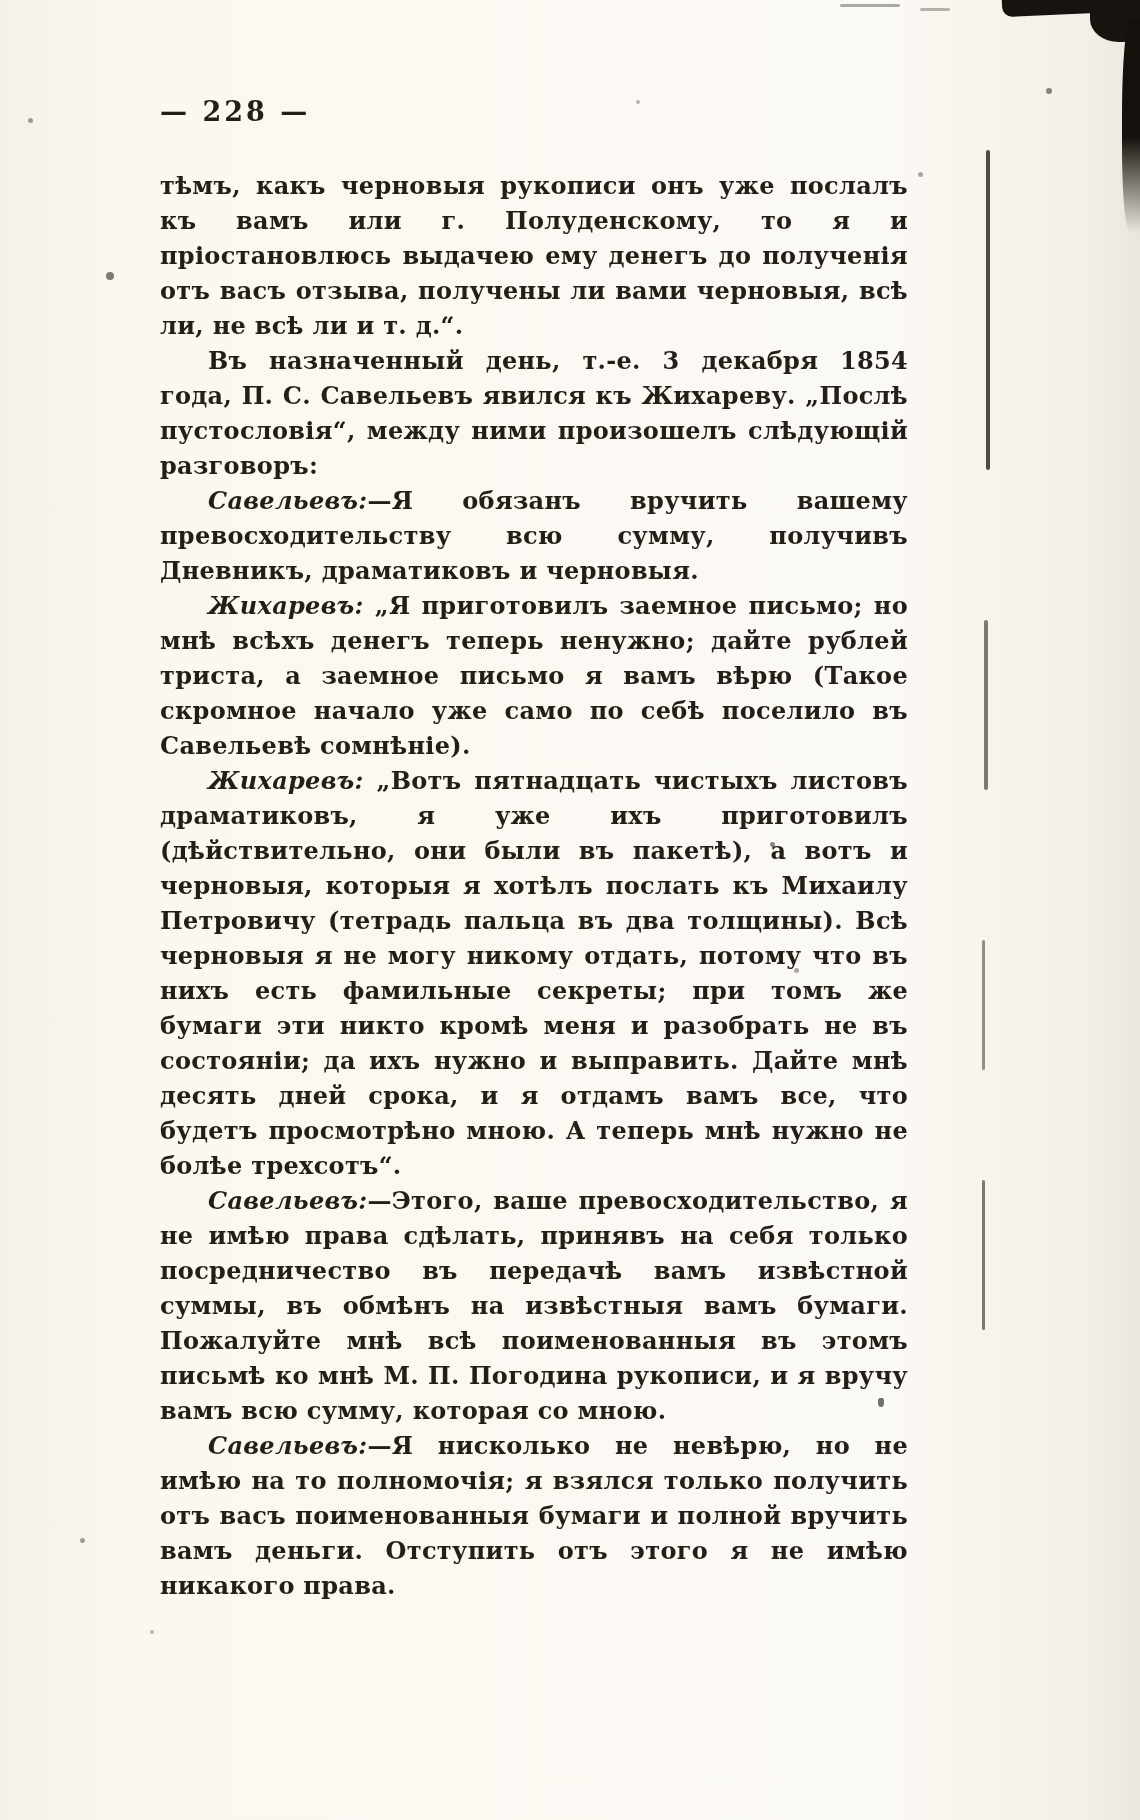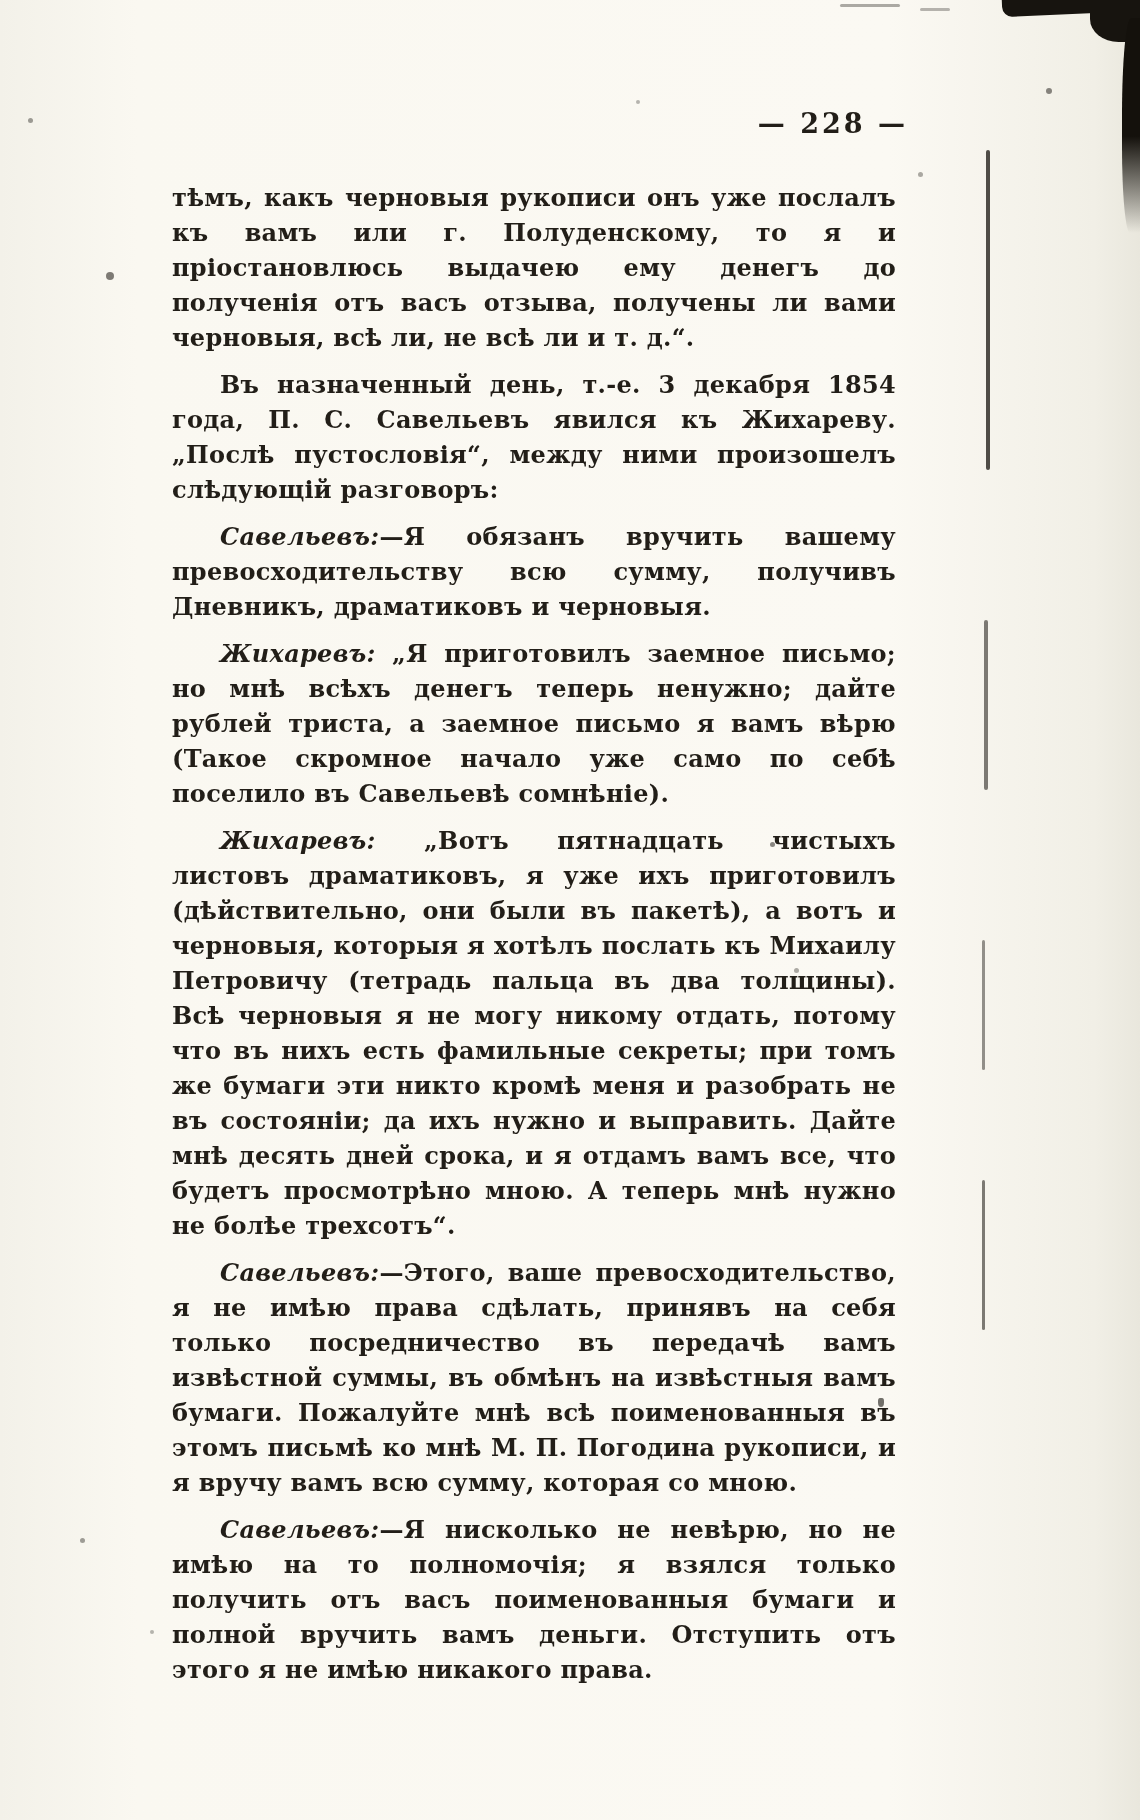--- a/index.html
+++ b/index.html
@@ -15,43 +15,43 @@
   .book-page {
     position: relative;
     width: 1140px;
     height: 1820px;
     background: linear-gradient(90deg, #f3f1e9 0%, #faf8f1 12%, #fbf9f3 78%, #f1efe6 96%, #e9e7dd 100%);
     overflow: hidden;
     color: #211d17;
   }
   .page-number {
     position: absolute;
-    top: 108px;
+    top: 96px;
     left: 160px;
     width: 748px;
-    text-align: right;
+    text-align: left;
     font-size: 27px;
     font-weight: bold;
     letter-spacing: 3px;
     color: #221e18;
   }
   .text-block {
     position: absolute;
     top: 168px;
     left: 160px;
     width: 748px;
     font-size: 24px;
     line-height: 35px;
     font-weight: bold;
     text-align: justify;
     color: #221e18;
     letter-spacing: 0.3px;
   }
   .text-block p {
-    margin: 12px;
+    margin: 0;
     text-indent: 48px;
   }
   .text-block p.cont {
     text-indent: 0;
   }
   .speaker {
     font-style: italic;
   }
   
   .artifact, .speck {

